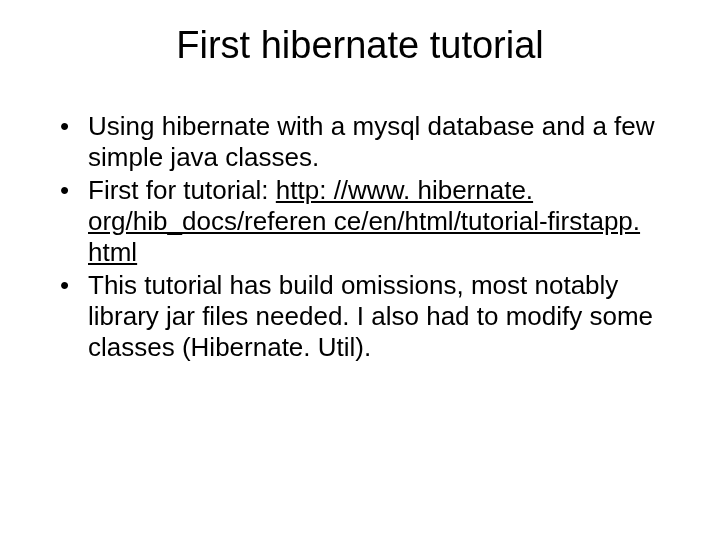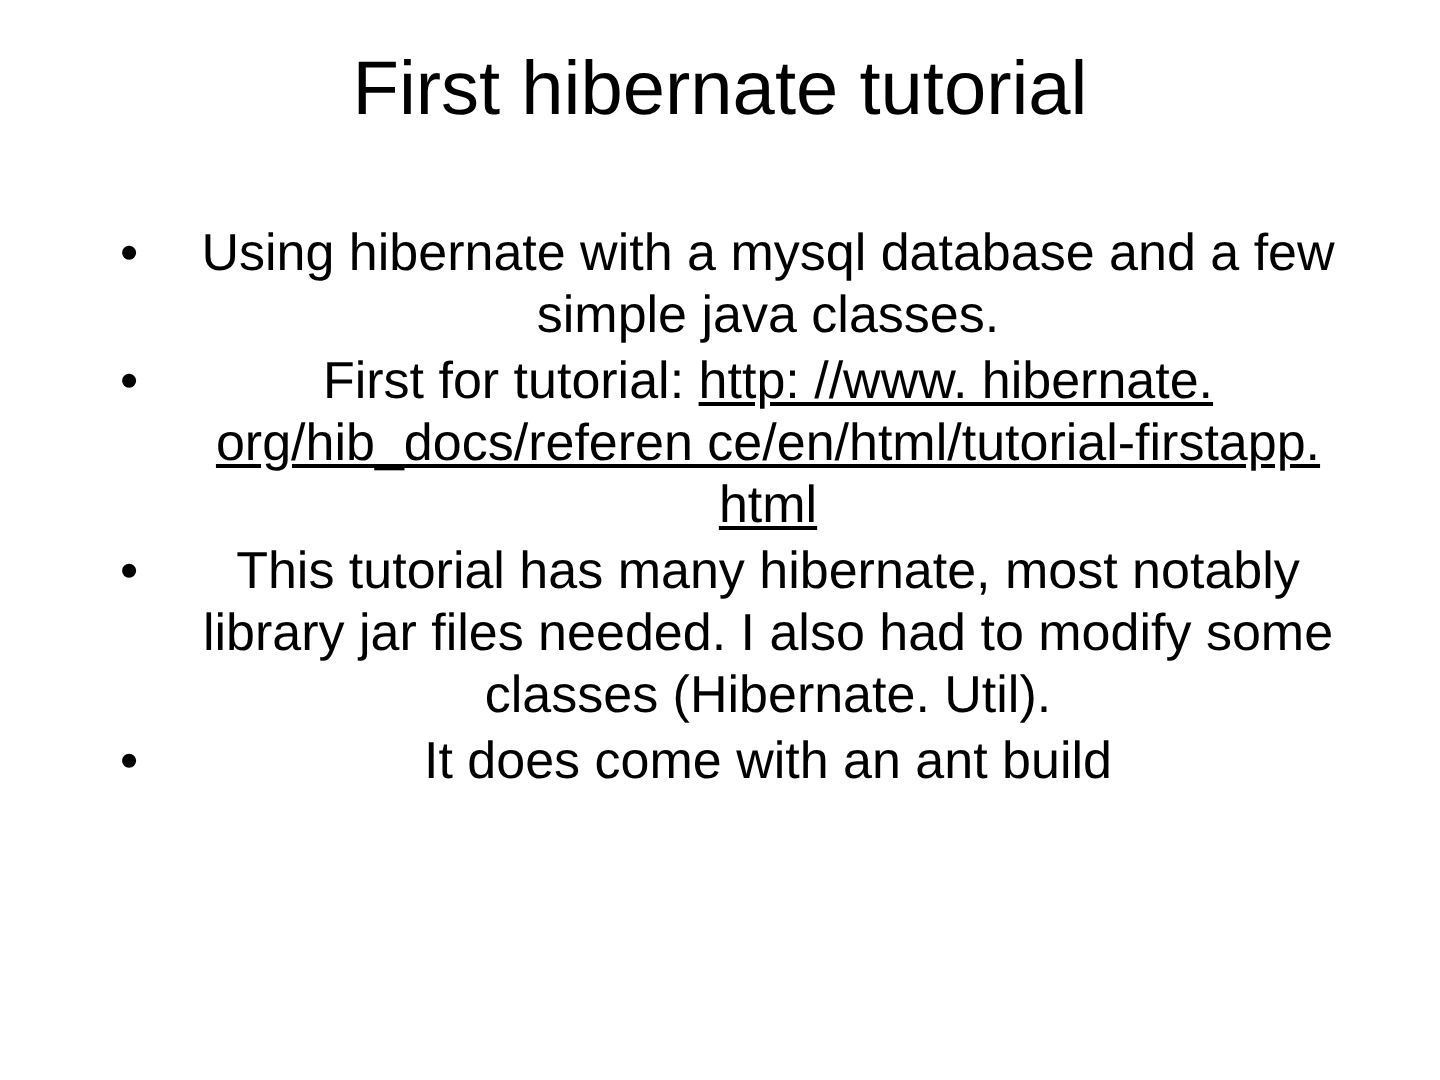--- a/index.html
+++ b/index.html
@@ -27,21 +27,20 @@
     list-style: none;
     margin: 0;
     padding: 0 10px 0 30px;
     font-size: 26px;
     line-height: 1.18;
   }
   ul.bullets > li {
     position: relative;
     padding-left: 28px;
     margin-bottom: 3px;
-    text-align: center;
   }
   ul.bullets > li::before {
     content: "•";
     position: absolute;
     left: 0;
     top: 0;
     font-size: 26px;
     line-height: 1.18;
   }
   .link {
@@ -56,19 +55,16 @@
 <div class="slide">
   <h1 class="title">First hibernate tutorial</h1>
   <ul class="bullets">
     <li>
       <span>Using hibernate with a mysql database and a few simple java classes.</span>
     </li>
     <li>
       <span>First for tutorial: </span><span class="link">http: //www. hibernate. org/hib_docs/referen ce/en/html/tutorial-firstapp. html</span>
     </li>
     <li>
-      <span>This tutorial has many hibernate, most notably library jar files needed. I also had to modify some classes (Hibernate. Util).</span>
-    </li>
-    <li>
-      <span>It does come with an ant build</span>
+      <span>This tutorial has build omissions, most notably library jar files needed. I also had to modify some classes (Hibernate. Util).</span>
     </li>
   </ul>
 </div>
 
 </body></html>

